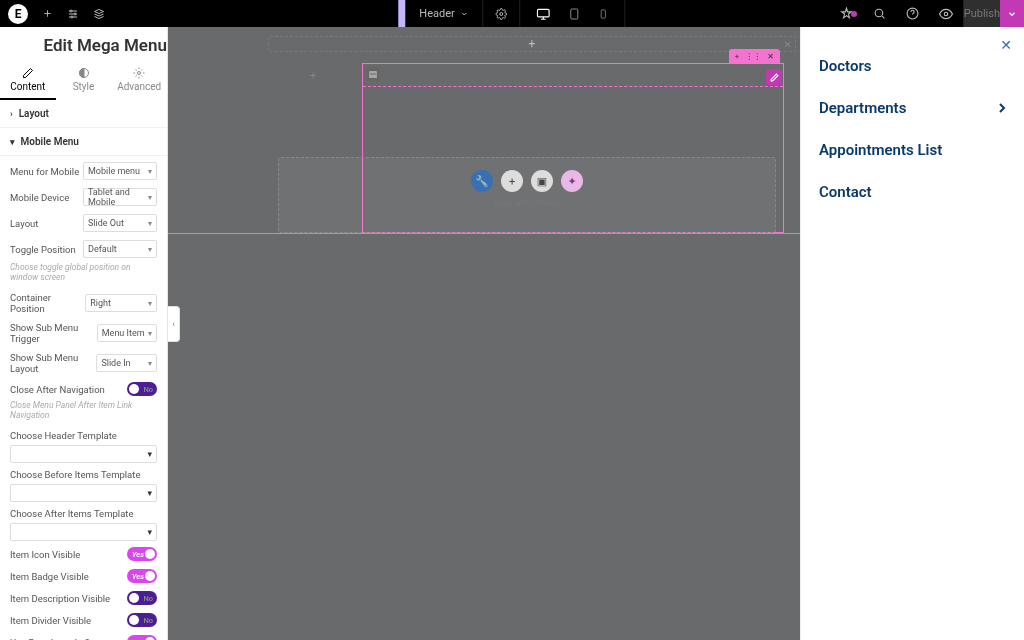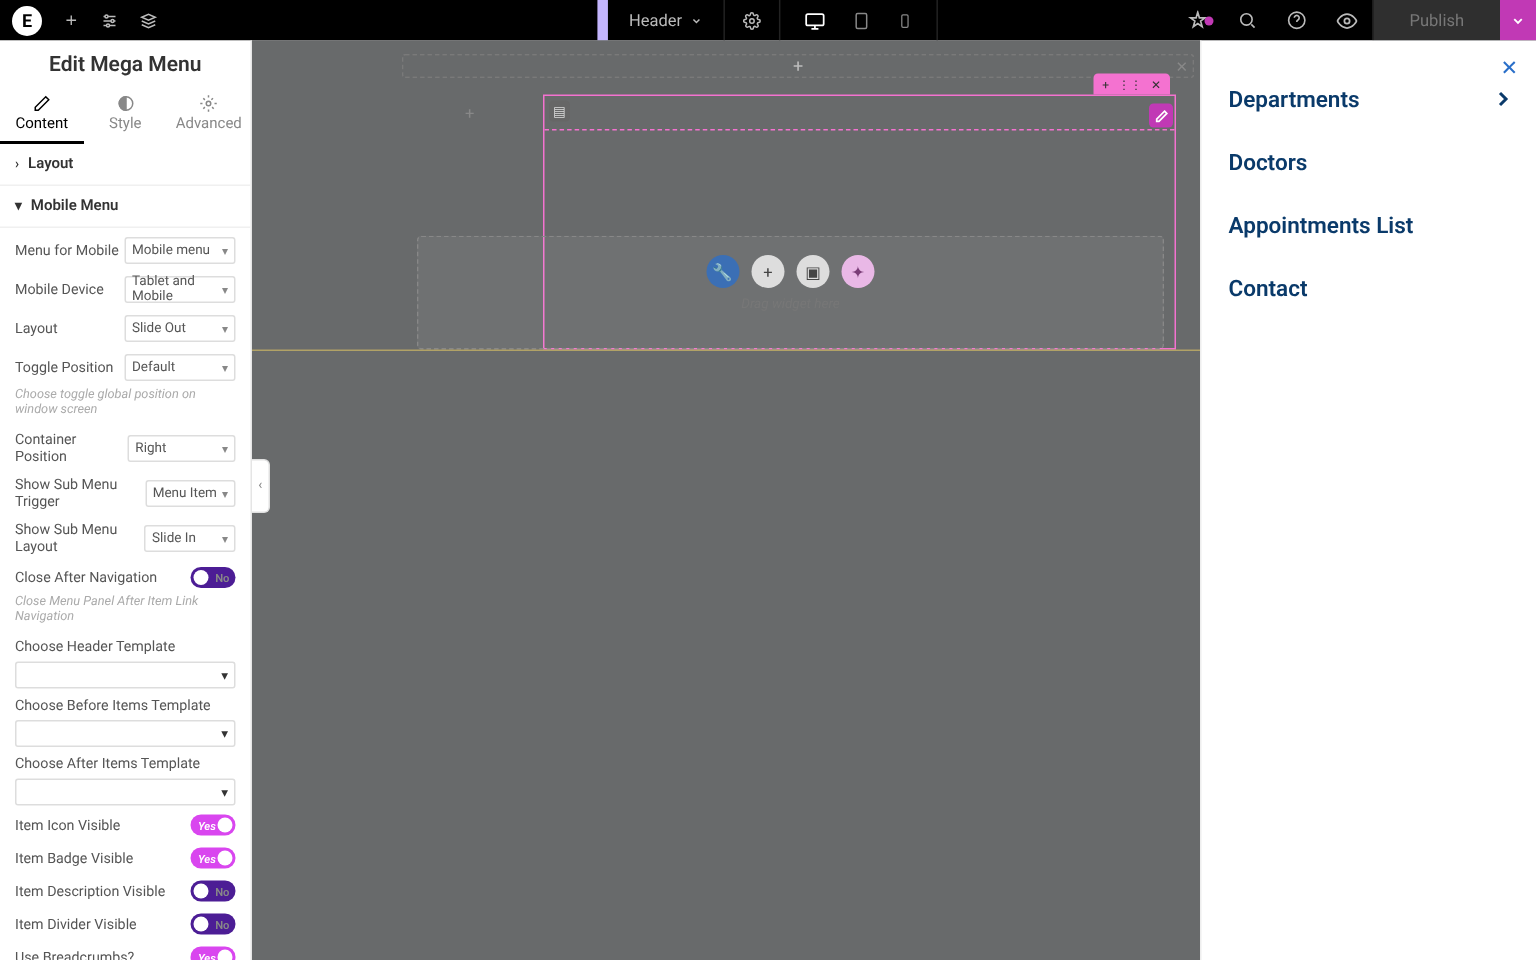--- a/index.html
+++ b/index.html
@@ -11,28 +11,28 @@
 .logo { width: 20px; height: 20px; border-radius: 50%; background: #fff; display: flex; align-items:center; justify-content:center; color:#000; font-weight:700; font-size:12px; }
 .tb-center { position:absolute; left:50%; transform:translateX(-50%); display:flex; align-items:center; gap: 0; }
 .header-dd { display:flex; align-items:center; gap:6px; padding:0 14px; height:27px; border-right:1px solid #222; border-left:7px solid #c4b5fd;}
 .header-settings{ padding:0 12px; border-right:1px solid #222; height:27px; display:flex; align-items:center;}
 .devices { display:flex; gap:18px; padding:0 16px; height:27px; align-items:center; border-right:1px solid #222;}
 .device-ic { color:#888; }
 .device-ic.active { color:#fff; }
 .tb-right { margin-left:auto; display:flex; align-items:center; }
 .tb-right .ic { padding:0 10px; position:relative;}
 .notif-dot{ position:absolute; top:4px; right:6px; width:6px;height:6px;border-radius:50%; background:#c139b5;}
-.publish { background:#2f2f2f; color:#777; height:27px; padding:0 24px; display:flex; align-items:center; border-left:1px solid #222;}
+.publish { background:#2f2f2f; color:#777; height:27px; padding:0 0; display:flex; align-items:center; border-left:1px solid #222;}
 .publish-dd { background:#c139b5; color:#fff; width:24px; height:27px; display:flex; align-items:center; justify-content:center;}
 
 svg { display:block; }
 
 
 .left-panel { position:absolute; top:27px; left:0; width:168px; height:613px; background:#fff; border-right:1px solid #e5e5e5; font-size:10px; color:#333; overflow:hidden;}
-.lp-title { text-align:center; font-size:14px; font-weight:600; padding:8px 0 10px; }
+.lp-title { text-align:right; font-size:17px; font-weight:600; padding:8px 0 10px; }
 .lp-tabs { display:flex; }
 .lp-tab { flex:1; text-align:center; padding:2px 0 6px; cursor:pointer; color:#888;}
 .lp-tab svg { margin:0 auto 2px;}
 .lp-tab.active { color:#000; border-bottom:2px solid #000; }
 .section-header { display:flex; align-items:center; gap:6px; padding: 8px 10px; font-size:10px; font-weight:600; cursor:pointer; border-bottom:1px solid #f0f0f0;}
 .section-header .caret{ font-size:9px;}
 .controls { padding: 6px 10px 0; }
 .control { display:flex; align-items:center; justify-content:space-between; margin-bottom: 8px; }
 .control .lbl { font-size:9.5px; color:#555; }
 .control .sel { width:74px; height:18px; border:1px solid #ddd; border-radius:2px; font-size:9px; color:#555; display:flex; align-items:center; justify-content:space-between; padding:0 4px; background:#fff; cursor:pointer;}
@@ -364,29 +364,29 @@
       <div class="dcircle dc4">✦</div>
     </div>
     <div class="drop-text">Drag widget here</div>
   </div>
   <div class="divider-line"></div>
 </div>
 
 <div class="flyout">
   <div class="fly-close">✕</div>
   <div class="fly-item">
+    <span>Doctors</span>
+  </div>
+  <div class="fly-item">
     <span>Departments</span>
     <span class="chev">
         <svg width="16" height="16" viewBox="0 0 24 24" fill="none" stroke="#0a3a6a" stroke-width="3">
           <path d="M9 6l6 6-6 6"></path>
         </svg>
       </span>
   </div>
   <div class="fly-item">
-    <span>Doctors</span>
-  </div>
-  <div class="fly-item">
     <span>Appointments List</span>
   </div>
   <div class="fly-item">
     <span>Contact</span>
   </div>
 </div>
 
 </body></html>

